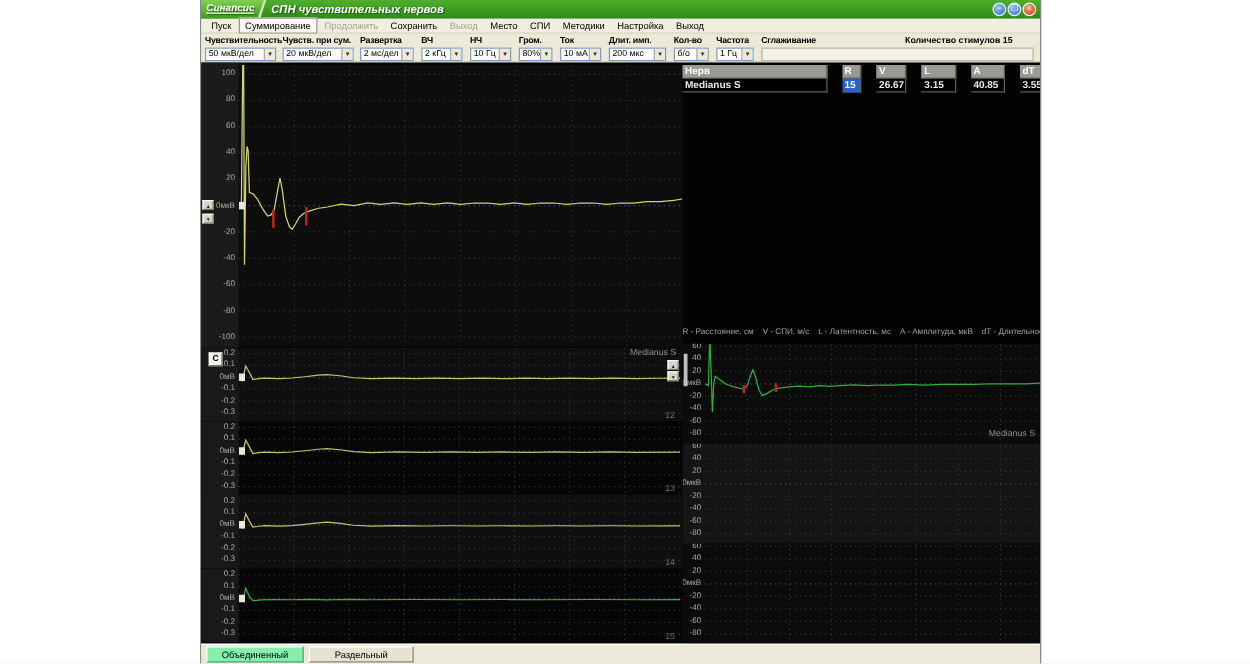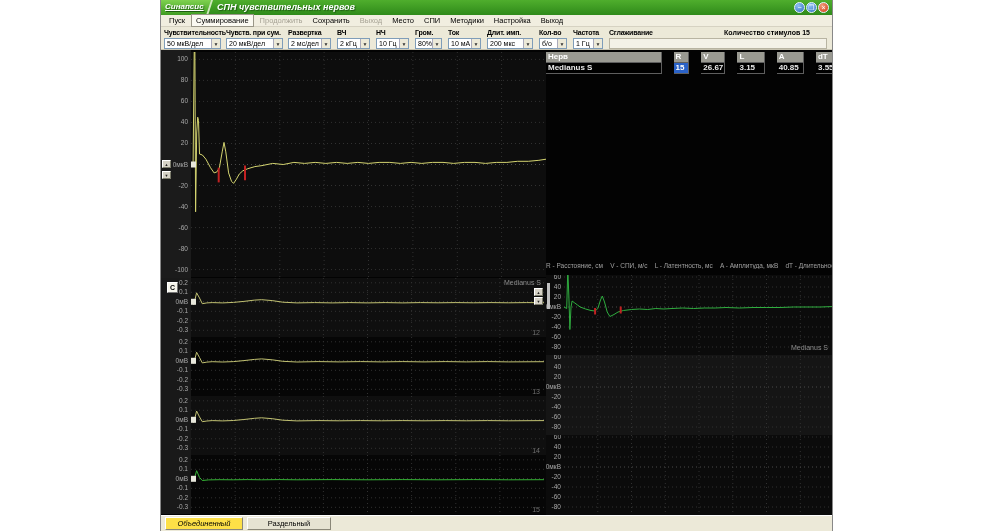--- a/index.html
+++ b/index.html
@@ -43,21 +43,21 @@
   .ntable{position:absolute;left:385px;top:2px;width:288px;height:22px;font-family:"Liberation Mono",monospace;}
   .trow{display:flex;width:100%;height:11px;gap:12px;}
   .tcell{border-right:1px solid #5e5e5e;border-bottom:1px solid #5e5e5e;font-size:8px;font-weight:bold;overflow:hidden;white-space:nowrap;padding:0 2px;line-height:10px;}
   .thead .tcell{background:#9a9a92;color:#fff;}
   .tbody .tcell{background:#000;color:#e8e8e8;}
   .tbody .tcell.sel{background:#2a62c8;color:#fff;}
   .legend-line{position:absolute;left:385px;top:212px;width:288px;font-size:6.5px;color:#a0a0a0;white-space:pre;overflow:hidden;}
   
   .statusbar{position:absolute;left:0;top:515px;width:100%;height:16px;background:#ece9d8;border-top:1px solid #fff;}
   .stab{position:absolute;top:1px;height:13px;font-size:7.5px;text-align:center;line-height:12px;background:#e6e3d2;border:1px solid #fff;border-right-color:#8a8778;border-bottom-color:#8a8778;padding:0 6px;white-space:nowrap;}
-  .stab.active{background:#fde047;font-style:italic;}
+  .stab.active{background:#86efac;}
   .patient-panel{position:absolute;left:186px;right:2px;top:1px;height:13px;border:1px solid #b5b2a4;font-size:7.5px;line-height:12px;padding-left:4px;background:#f0ede0;white-space:nowrap;}
 </style>
 </head>
 <body>
 
 <div class="page">
   <div class="window">
 
     <div class="titlebar">
       <div class="logo-tab"></div>

